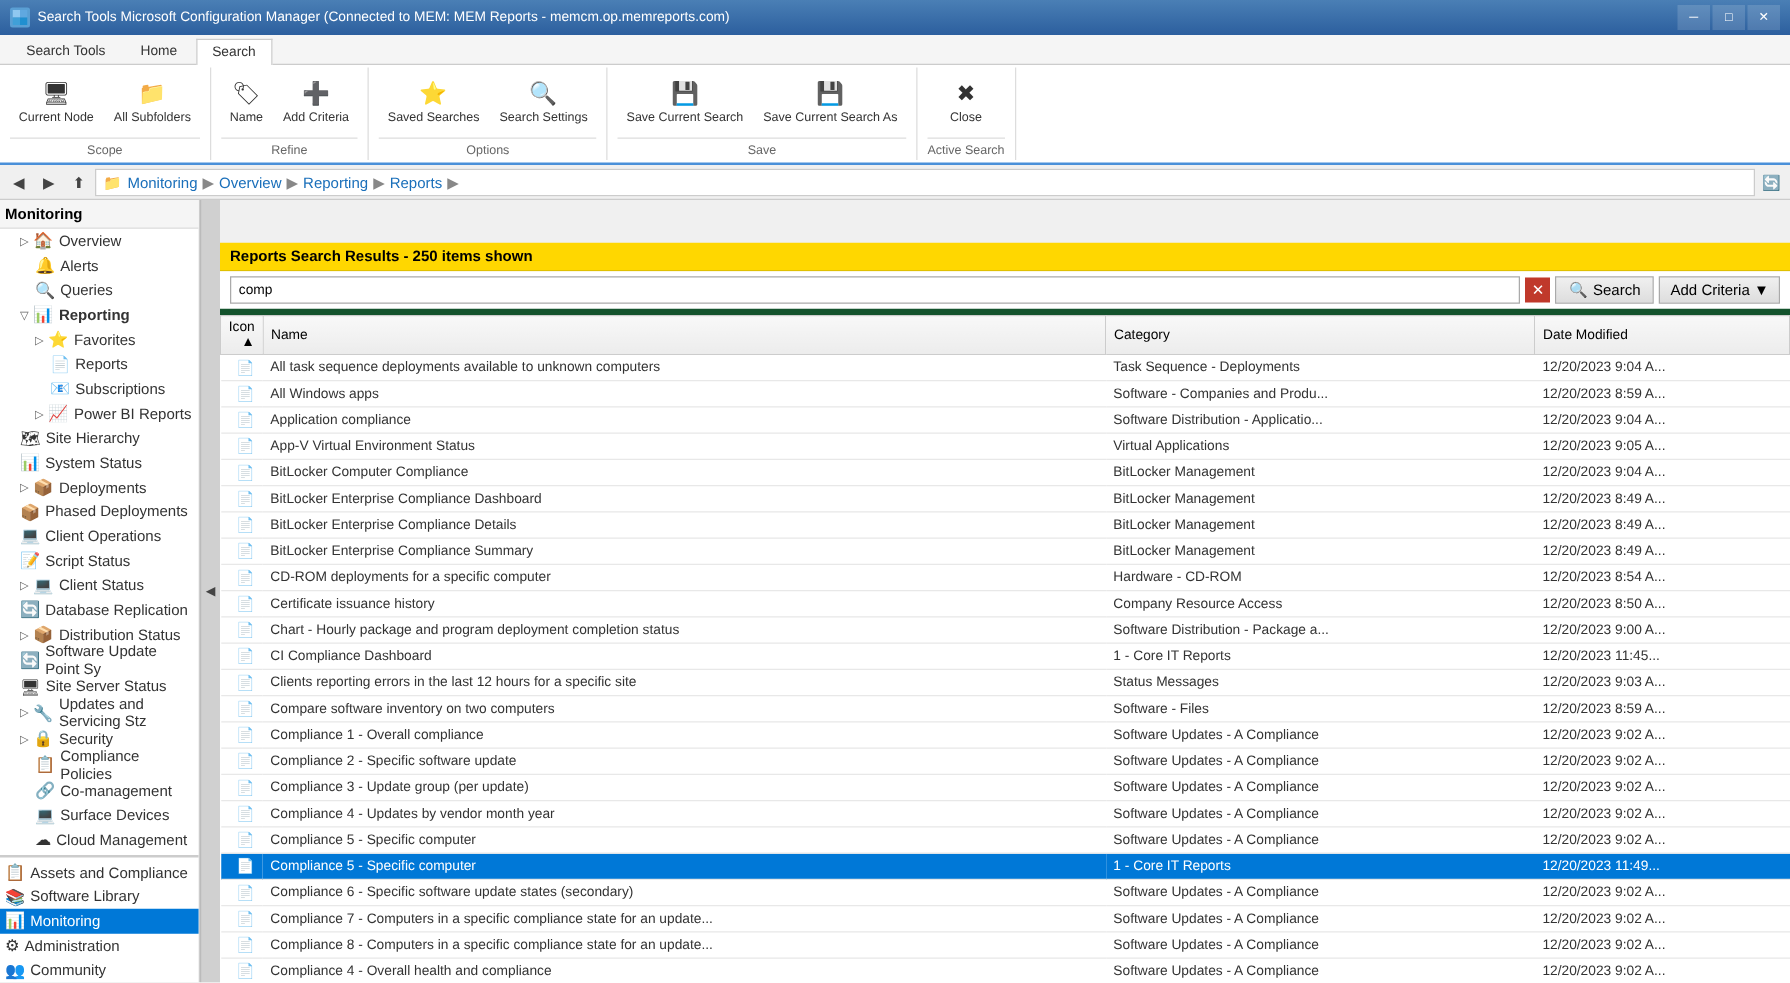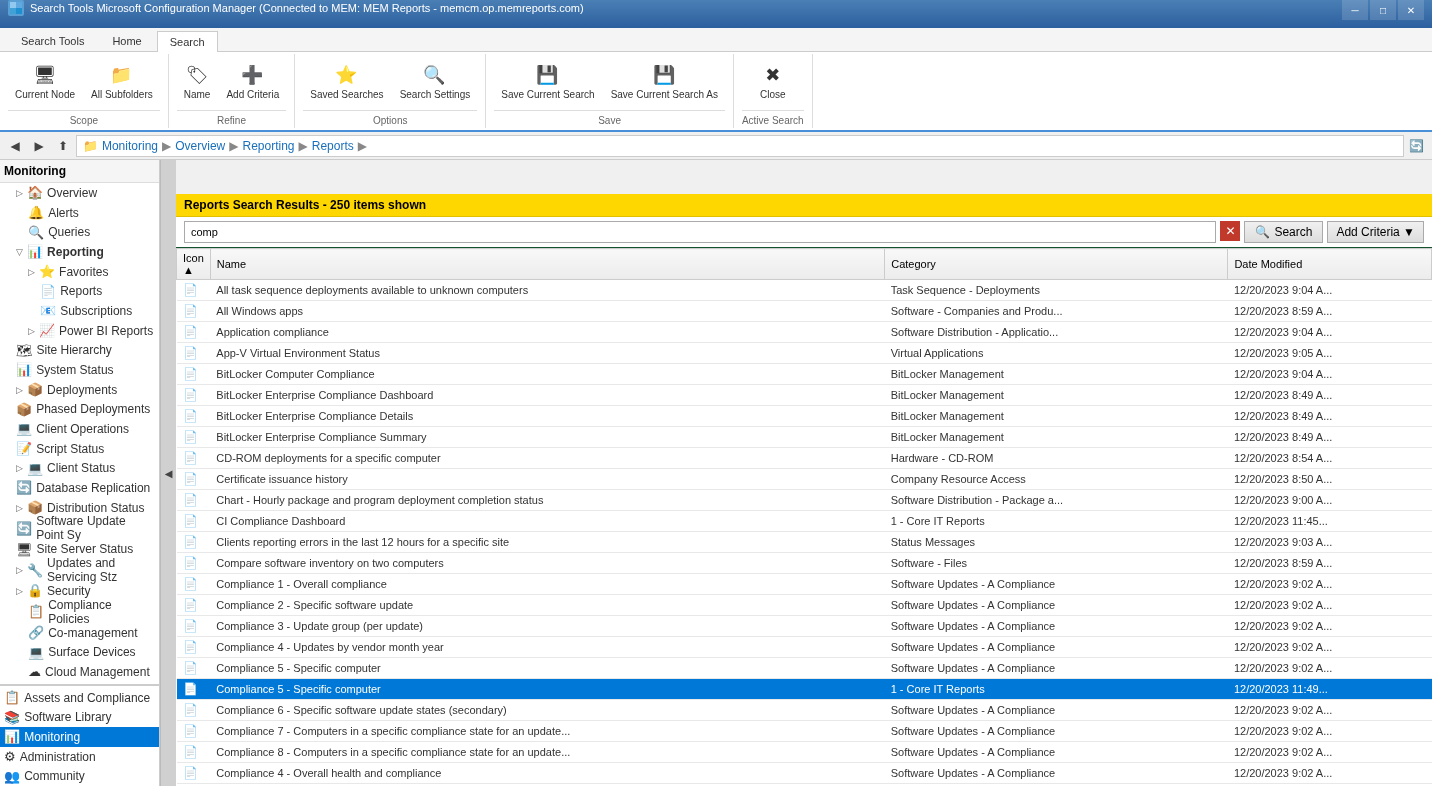--- a/index.html
+++ b/index.html
@@ -4,21 +4,21 @@
   <style>
     * { box-sizing: border-box; margin: 0; padding: 0; font-family: 'Segoe UI', Arial, sans-serif; font-size: 12px; }
     body { background: #f0f0f0; width: 1432px; height: 786px; overflow: hidden; display: flex; flex-direction: column; }
 
     
     .title-bar {
       background: linear-gradient(to bottom, #4a7fb5, #2c5f9e);
       color: white;
       height: 28px;
       display: flex;
-      align-items: flex-start;
+      align-items: center;
       padding: 0 8px;
       justify-content: space-between;
     }
     .title-bar-left { display: flex; align-items: center; gap: 6px; }
     .title-bar-icon { width: 16px; height: 16px; background: #5a9fd4; border-radius: 2px; display: flex; align-items: center; justify-content: center; }
     .title-text { font-size: 11px; }
     .title-bar-controls { display: flex; gap: 2px; }
     .title-btn { width: 26px; height: 20px; background: rgba(255,255,255,0.15); border: none; color: white; cursor: pointer; display: flex; align-items: center; justify-content: center; font-size: 10px; }
 
     
@@ -189,24 +189,24 @@
       font-size: 12px;
       font-weight: bold;
       border-bottom: 1px solid #e0c000;
       display: flex;
       align-items: center;
     }
 
     
     .search-bar {
       background: white;
-      border-bottom: 1px solid #14532d;
+      border-bottom: 5px solid #14532d;
       padding: 4px 8px;
       display: flex;
-      align-items: flex-start;
+      align-items: center;
       gap: 4px;
     }
     .search-input {
       flex: 1;
       height: 22px;
       border: 1px solid #aaa;
       padding: 0 6px;
       font-size: 11px;
       outline: none;
     }
@@ -257,21 +257,21 @@
       cursor: pointer;
       position: sticky;
       top: 0;
       z-index: 1;
     }
     tbody tr { border-bottom: 1px solid #e8e8e8; }
     tbody tr.selected { background: #0078d7; color: white; }
     tbody tr.selected td { color: white; }
     tbody td { padding: 2px 6px; font-size: 11px; color: #333; vertical-align: middle; }
     .row-icon { width: 16px; height: 16px; display: inline-flex; align-items: center; justify-content: center; }
-    .icon-col { width: 24px; text-align: left; }
+    .icon-col { width: 24px; text-align: right; }
 
     
     .status-bar {
       background: #f5f5f5;
       border-top: 1px solid #ccc;
       height: 20px;
       display: flex;
       align-items: center;
       padding: 0 8px;
       font-size: 11px;

